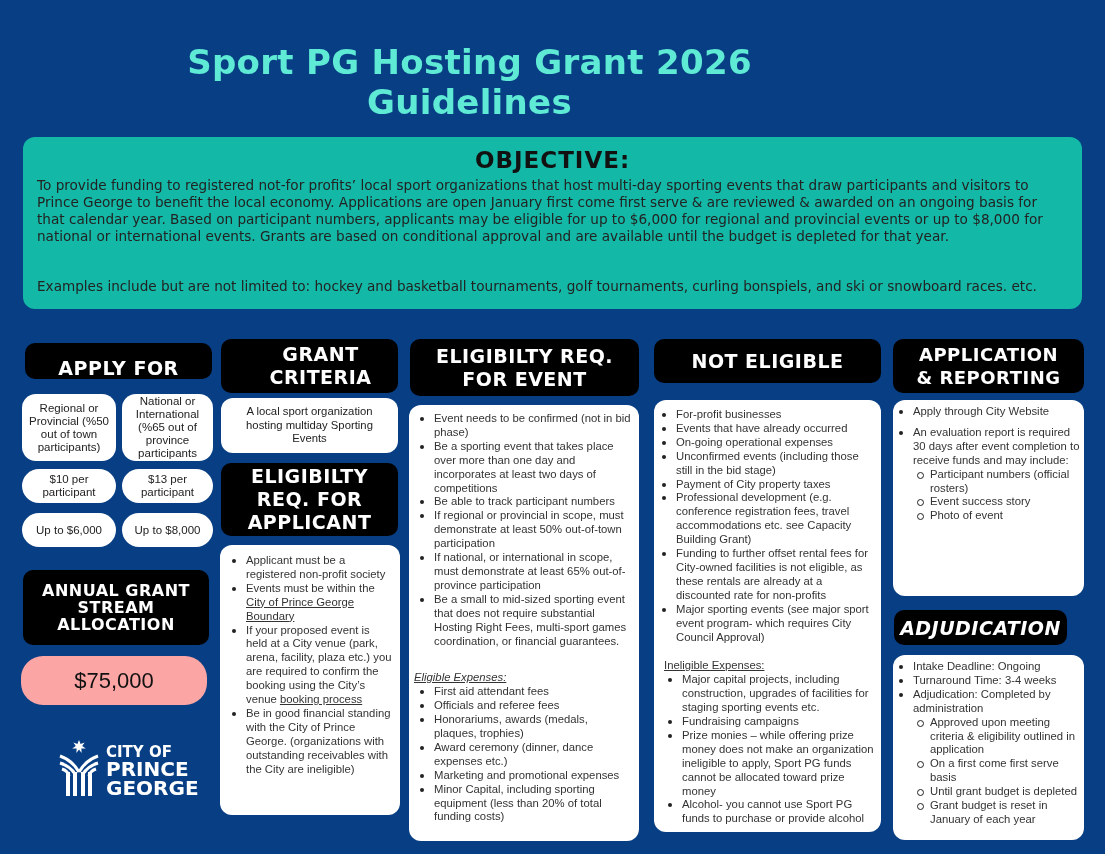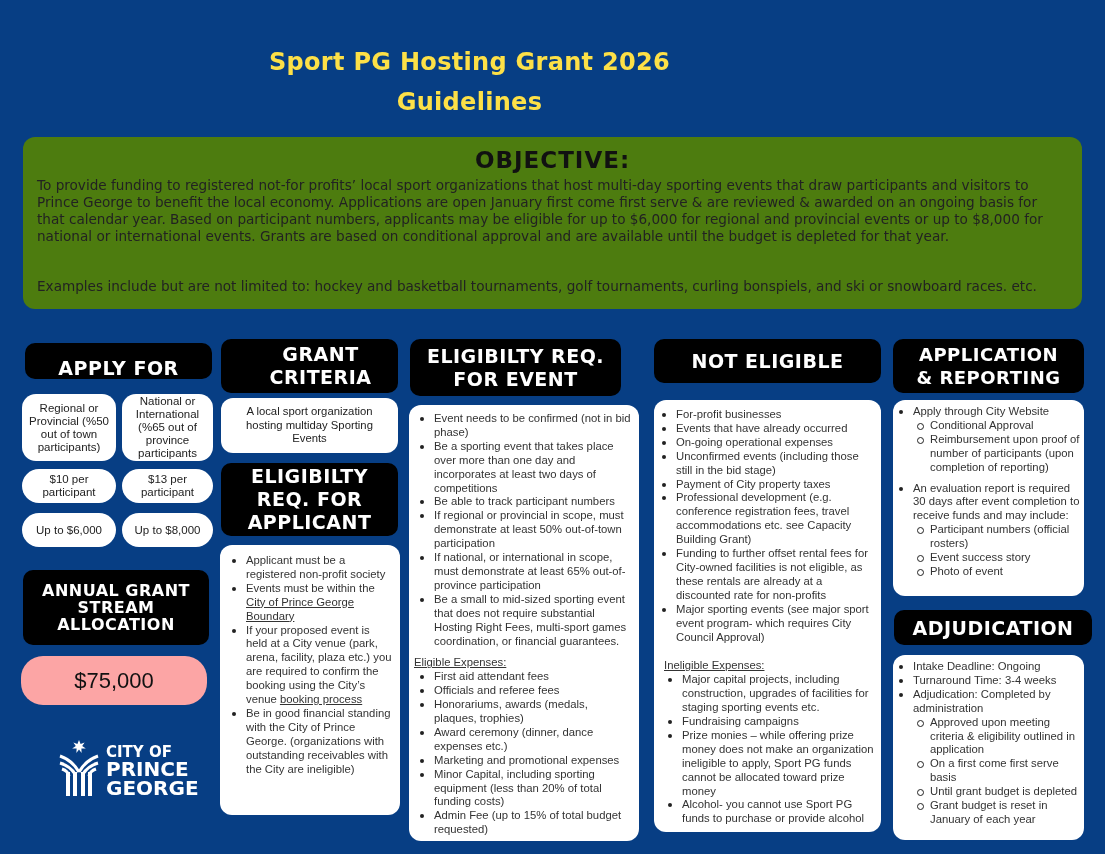--- a/index.html
+++ b/index.html
@@ -5,27 +5,27 @@
   * { box-sizing: border-box; margin: 0; padding: 0; }
   html, body { width: 1105px; height: 854px; overflow: hidden; }
   body {
     background: #073e84;
     font-family: "Liberation Sans", sans-serif;
     color: #222;
     position: relative;
   }
   .title {
     position: absolute; left: 0; top: 42px; width: 939px;
-    text-align: center; color: #fde047;
+    text-align: center; color: #5eead4;
     font-family: "DejaVu Sans", sans-serif; font-weight: bold;
-    font-size: 24px; line-height: 40px; letter-spacing: 0.3px;
+    font-size: 34px; line-height: 40px; letter-spacing: 0.3px;
   }
   .objective {
     position: absolute; left: 23px; top: 137px; width: 1059px; height: 172px;
-    background: #4d7c0f; border-radius: 12px; padding: 10px 14px;
+    background: #14b8a6; border-radius: 12px; padding: 10px 14px;
   }
   .objective h2 {
     text-align: center; font-family: "DejaVu Sans", sans-serif;
     font-size: 23px; font-weight: bold; color: #111; letter-spacing: 1px;
     margin-bottom: 4px;
   }
   .objective p {
     font-family: "DejaVu Sans", sans-serif; font-size: 13.6px; line-height: 17px;
     color: #222;
   }
@@ -156,42 +156,41 @@
 </div>
 <div class="box" style="left:220px;top:545px;width:180px;height:270px;padding:9px 8px 0 6px;">
   <ul class="l1">
     <li>Applicant must be a registered non-profit society</li>
     <li><span>Events must be within the </span><span class="u">City of Prince George Boundary</span></li>
     <li><span>If your proposed event is held at a City venue (park, arena, facility, plaza etc.) you are required to confirm the booking using the City’s venue </span><span class="u">booking process</span></li>
     <li>Be in good financial standing with the City of Prince George. (organizations with outstanding receivables with the City are ineligible)</li>
   </ul>
 </div>
 
-<div class="hdr" style="left:410px;top:339px;width:211px;height:57px;font-size:19px;line-height:23px;flex-direction:column;">
+<div class="hdr" style="left:410px;top:339px;width:229px;height:57px;font-size:19px;line-height:23px;flex-direction:column;">
   <span>ELIGIBILTY REQ.</span>
   <span>FOR EVENT</span>
 </div>
 <div class="box" style="left:409px;top:405px;width:230px;height:436px;padding:7px 6px 0 5px;">
   <ul class="l1">
     <li>Event needs to be confirmed (not in bid phase)</li>
     <li>Be a sporting event that takes place over more than one day and incorporates at least two days of competitions</li>
     <li>Be able to track participant numbers</li>
     <li>If regional or provincial in scope, must demonstrate at least 50% out-of-town participation</li>
     <li>If national, or international in scope, must demonstrate at least 65% out-of-province participation</li>
     <li>Be a small to mid-sized sporting event that does not require substantial Hosting Right Fees, multi-sport games coordination, or financial guarantees.</li>
   </ul>
-  <div class="u sub" style="margin-top:8px;">Eligible Expenses:</div>
+  <div class="u sub" style="margin-top:23px;font-style:italic;">Eligible Expenses:</div>
   <ul class="l1">
     <li>First aid attendant fees</li>
     <li>Officials and referee fees</li>
     <li>Honorariums, awards (medals, plaques, trophies)</li>
     <li>Award ceremony (dinner, dance expenses etc.)</li>
     <li>Marketing and promotional expenses</li>
     <li>Minor Capital, including sporting equipment (less than 20% of total funding costs)</li>
-    <li>Admin Fee (up to 15% of total budget requested)</li>
   </ul>
 </div>
 
 <div class="hdr" style="left:654px;top:339px;width:227px;height:44px;font-size:19px;">
   <span>NOT ELIGIBLE</span>
 </div>
 <div class="box" style="left:654px;top:400px;width:227px;height:432px;padding:8px 6px 0 2px;">
   <ul class="l1">
     <li>For-profit businesses</li>
     <li>Events that have already occurred</li>
@@ -212,37 +211,33 @@
 </div>
 
 <div class="hdr" style="left:893px;top:339px;width:191px;height:54px;font-size:18px;line-height:23px;flex-direction:column;">
   <span>APPLICATION</span>
   <span>&amp; REPORTING</span>
 </div>
 <div class="box" style="left:893px;top:400px;width:191px;height:196px;padding:5px 4px 0 0;">
   <ul class="l1">
     <li>
       <span>Apply through City Website</span>
-      <ul class="l2">
-        <li>Conditional Approval</li>
-        <li>Reimbursement upon proof of number of participants (upon completion of reporting)</li>
-      </ul>
     </li>
     <li style="margin-top:7px;">
       <span>An evaluation report is required 30 days after event completion to receive funds and may include:</span>
       <ul class="l2">
         <li>Participant numbers (official rosters)</li>
         <li>Event success story</li>
         <li>Photo of event</li>
       </ul>
     </li>
   </ul>
 </div>
 
-<div class="hdr" style="left:894px;top:610px;width:198px;height:35px;font-size:19px;">
+<div class="hdr" style="left:894px;top:610px;width:173px;height:35px;font-size:19px;font-style:italic;">
   <span>ADJUDICATION</span>
 </div>
 <div class="box" style="left:893px;top:655px;width:191px;height:185px;padding:5px 4px 0 0;">
   <ul class="l1">
     <li>Intake Deadline: Ongoing</li>
     <li>Turnaround Time: 3-4 weeks</li>
     <li>
       <span>Adjudication: Completed by administration</span>
       <ul class="l2">
         <li>Approved upon meeting criteria &amp; eligibility outlined in application</li>

